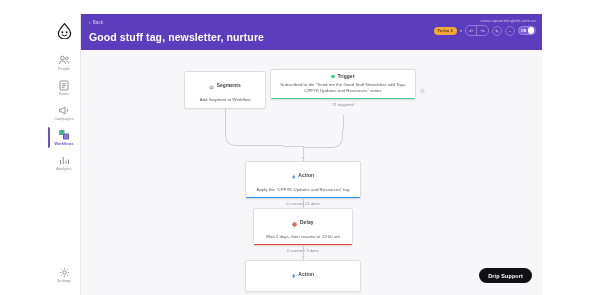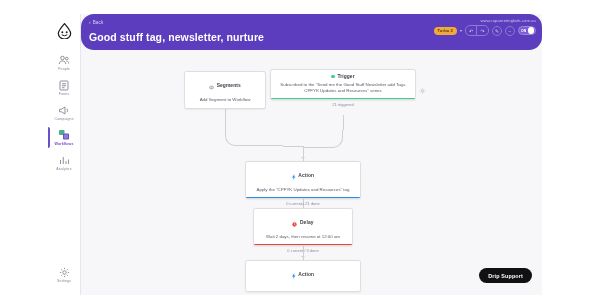--- a/index.html
+++ b/index.html
@@ -79,21 +79,20 @@
     width: 100%;
   }
 
   
   .topbar {
     position: absolute;
     left: 81px; top: 14px;
     width: 461px; height: 36px;
     background: #5b3dbd;
     padding: 4px 8px 0 8px;
-    border-radius: 13px;
   }
   .back-row { display: flex; align-items: center; gap: 2px; height: 9px; }
   .back-arrow {
     color: #d8cff2; font-size: 5px; line-height: 5px;
   }
   .back-text {
     color: #d8cff2;
     font-size: 4.6px;
     letter-spacing: 0.1px;
   }

